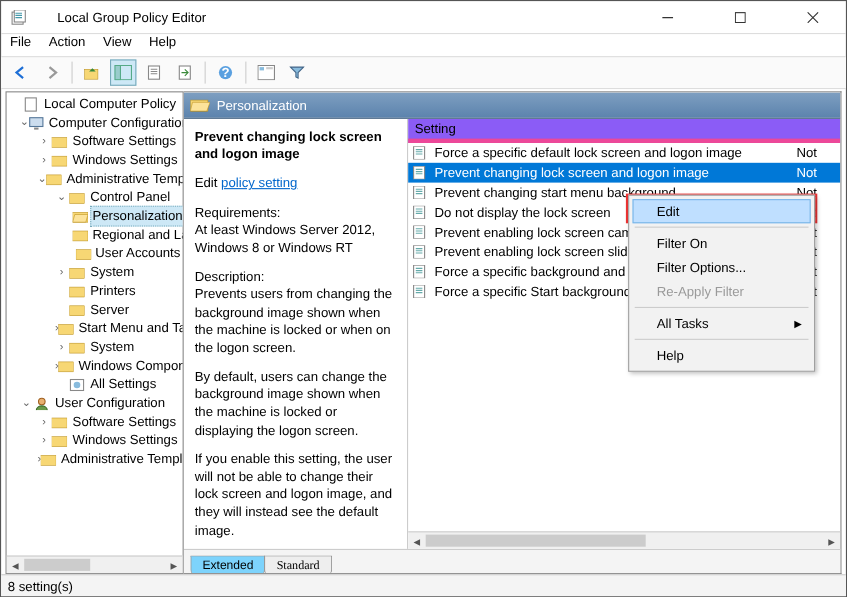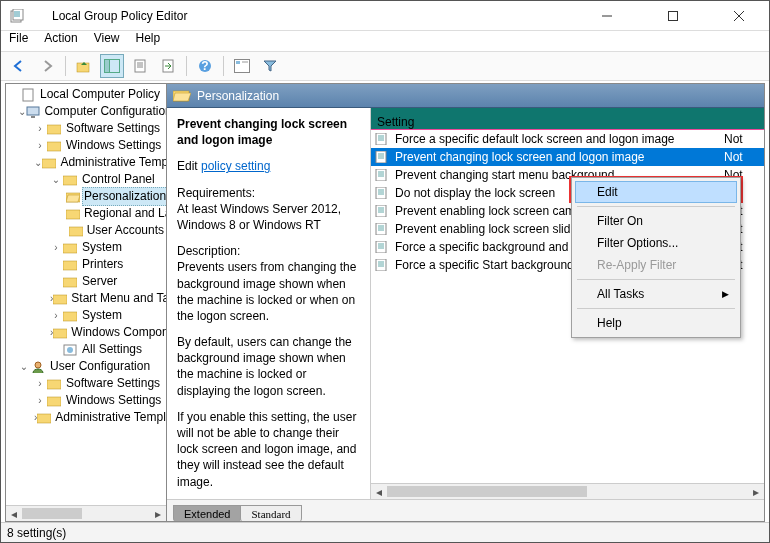--- a/index.html
+++ b/index.html
@@ -39,31 +39,31 @@
 .crumb { height: 24px; background: linear-gradient(#7e9fc1,#5c83ad); color: #fff; display: flex; align-items: center; padding: 0 6px; gap: 6px; border-bottom: 1px solid #3a5a7c; }
 .crumb .folder-icon-big { width: 18px; height: 16px; }
 
 .detailarea { flex: 1; display: flex; overflow: hidden; position: relative; }
 .descpane { width: 204px; padding: 8px 10px; line-height: 1.35; border-right: 1px solid #ccc; }
 .descpane .heading { font-weight: bold; margin-bottom: 10px; }
 .descpane .link { color: #0066cc; text-decoration: underline; cursor: pointer; }
 .descpane p { margin-bottom: 10px; }
 
 .listpane { flex: 1; position: relative; overflow: hidden; }
-.listhdr { height: 22px; border-bottom: 1px solid #ec4899; display: flex; align-items: flex-end; padding: 0 6px; background: #0f766e; }
+.listhdr { height: 22px; border-bottom: 4px solid #ec4899; display: flex; align-items: center; padding: 0 6px; background: #8b5cf6; }
 .listhdr .col1 { flex: 1; }
 .listbody { position: relative; }
 .listrow { height: 18px; display: flex; align-items: center; padding: 0 4px; white-space: nowrap; }
 .listrow.sel { background: #0078d7; color: #fff; }
 .listrow .item-icon { width: 16px; height: 14px; margin-right: 4px; display: flex; align-items: center; }
 .listrow .txt { flex: 1; overflow: hidden; }
 .listrow .state { width: 36px; text-align: left; margin-left: 40px; }
 
 .tabs { height: 22px; border-top: 1px solid #ccc; display: flex; align-items: flex-end; padding-left: 6px; background: #f4f4f4; }
-.tab { padding: 2px 10px; border: 1px solid #999; border-bottom: none; background: #a3a3a3; margin-right: -1px; font-size: 11px; border-radius: 0 0 4px 4px; position: relative; top: 1px; }
+.tab { padding: 2px 10px; border: 1px solid #999; border-bottom: none; background: #7dd3fc; margin-right: -1px; font-size: 11px; border-radius: 0 0 4px 4px; position: relative; top: 1px; }
 .tab.inactive { background: #eee; font-family: Liberation Serif, serif; }
 
 .hscroll2 { position: absolute; bottom: 0; left: 0; right: 0; height: 16px; background: #f0f0f0; border-top: 1px solid #ccc; display: flex; }
 .hscroll2 .arrow { width: 16px; display: flex; align-items: center; justify-content: center; color: #555; }
 .hscroll2 .track { flex: 1; position: relative; }
 .hscroll2 .thumb { position: absolute; left: 0; width: 200px; top: 2px; bottom: 2px; background: #ccc; }
 
 
 .ctxmenu { position: absolute; top: 176px; left: 570px; width: 170px; background: #f2f2f2; border: 1px solid #a0a0a0; box-shadow: 2px 2px 4px rgba(0,0,0,0.25); padding: 3px; z-index: 50; }
 .ctxmenu .mi { height: 22px; display: flex; align-items: center; padding: 0 22px; position: relative; }

